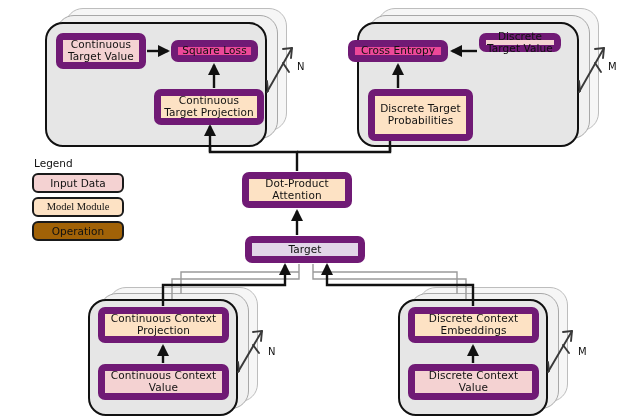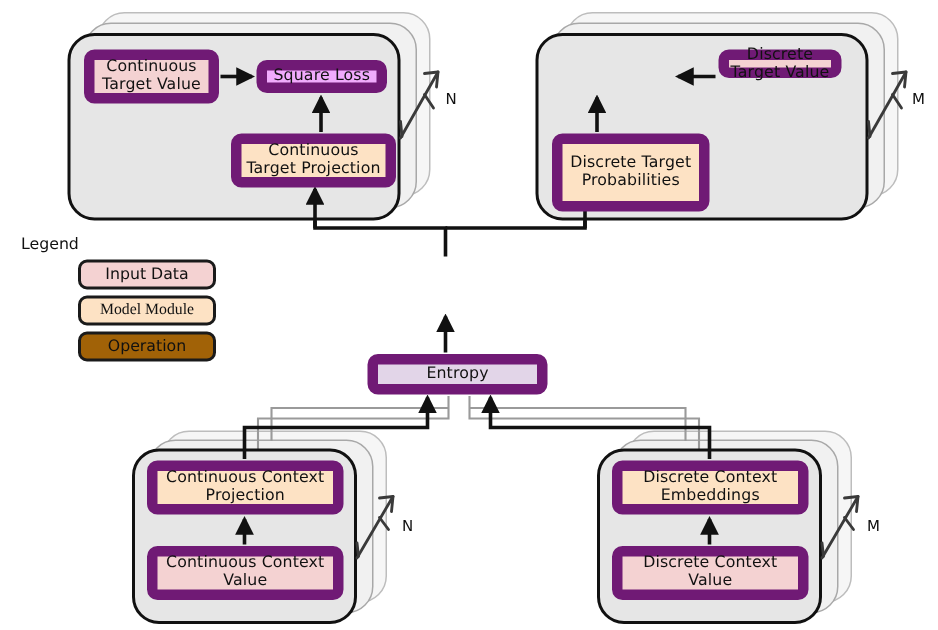--- a/index.html
+++ b/index.html
@@ -14,21 +14,21 @@
     border:7px solid #701a75;border-radius:7px;
     display:flex;align-items:center;justify-content:center;
     text-align:center;line-height:1.12;
     color:#111;letter-spacing:.1px;
     white-space:pre-line;
     z-index:6;
   }
   .node.input   {background:#f4d2d2;}
   .node.module  {background:#fde2c4;}
   .node.op      {background:#e2d5e8;}
-  .node.loss    {background:#f0abfc;}
+  .node.loss    {background:#ec4899;}
 
   
   .panel{
     position:absolute;box-sizing:border-box;
     background:#e6e6e6;border:2.5px solid #111;border-radius:18px;
     z-index:4;
   }
   .panel-ghost{
     position:absolute;box-sizing:border-box;
     background:#f1f1f1;border:1.6px solid #a8a8a8;border-radius:18px;
@@ -44,21 +44,21 @@
 
   
   #legend{position:absolute;z-index:8;}
   #legend .legend-title{
     font-size:10.5px;color:#111;margin:0 0 4px 2px;line-height:1;
   }
   #legend .legend-item{
     box-sizing:border-box;width:92px;height:20px;margin-bottom:4px;
     border:2px solid #1a1a1a;border-radius:6px;
     display:flex;align-items:center;justify-content:center;
-    font-size:10.5px;color:#111;margin-left:40px;
+    font-size:10.5px;color:#111;
   }
 
   svg.wires{position:absolute;left:0;top:0;width:625px;height:420px;overflow:visible;}
   svg.wires.under{z-index:3;}
   svg.wires.over{z-index:5;}
   svg.wires.top{z-index:7;}
 </style>
 </head>
 <body>
 
@@ -75,38 +75,41 @@
 
   <div class="node module" style="left:154px;top:89px;width:110px;height:36px;font-size:10.5px;">Continuous
 Target Projection</div>
 
   <div class="mult" style="left:297px;top:62px;">N</div>
 
   <div class="panel-ghost g2" style="left:377px;top:8px;width:222px;height:123px;"></div>
   <div class="panel-ghost" style="left:368px;top:15px;width:222px;height:124px;"></div>
   <div class="panel" style="left:357px;top:22px;width:222px;height:125px;"></div>
 
+  <div class="node loss" style="left:348px;top:40px;width:100px;height:22px;font-size:10.5px;">Cross Entropy</div>
 
   <div class="node input" style="left:479px;top:33px;width:82px;height:19px;font-size:10.5px;">Discrete
 Target Value</div>
 
   <div class="node module" style="left:368px;top:89px;width:105px;height:52px;font-size:10.5px;">Discrete Target
 Probabilities</div>
 
   <div class="mult" style="left:608px;top:62px;">M</div>
 
-  <div id="legend" style="left:12px;top:158px;">
+  <div id="legend" style="left:32px;top:158px;">
     <div class="legend-title">Legend</div>
     <div class="legend-item input" style="background:#f4d2d2;">Input Data</div>
     <div class="legend-item module" style="background:#fde2c4;font-family:Liberation Serif, serif;">Model Module</div>
     <div class="legend-item op" style="background:#a16207;">Operation</div>
   </div>
 
-
-  <div class="node op" style="left:245px;top:236px;width:120px;height:27px;font-size:10.5px;">Entropy</div>
+  <div class="node module" style="left:242px;top:172px;width:110px;height:36px;font-size:10.5px;">Dot-Product
+Attention</div>
+
+  <div class="node op" style="left:245px;top:236px;width:120px;height:27px;font-size:10.5px;">Target</div>
 
   <div class="panel-ghost g2" style="left:108px;top:287px;width:150px;height:115px;"></div>
   <div class="panel-ghost" style="left:99px;top:293px;width:150px;height:116px;"></div>
   <div class="panel" style="left:88px;top:299px;width:150px;height:117px;"></div>
 
   <div class="node module" style="left:98px;top:307px;width:131px;height:36px;font-size:10.5px;">Continuous Context
 Projection</div>
 
   <div class="node input" style="left:98px;top:364px;width:131px;height:36px;font-size:10.5px;">Continuous Context
 Value</div>

